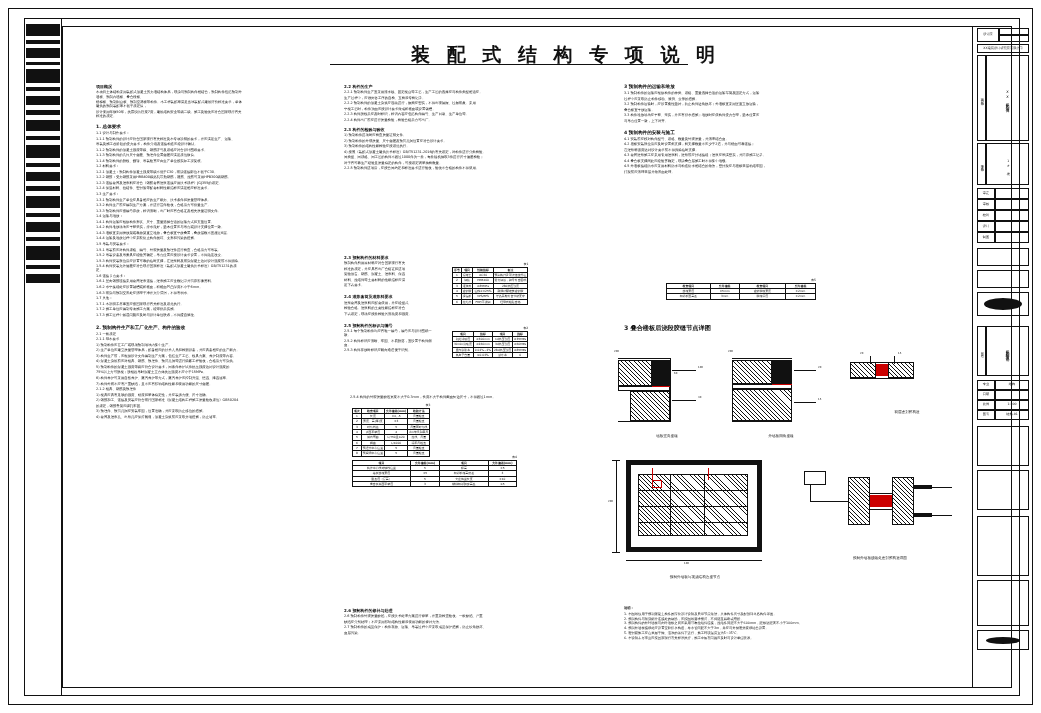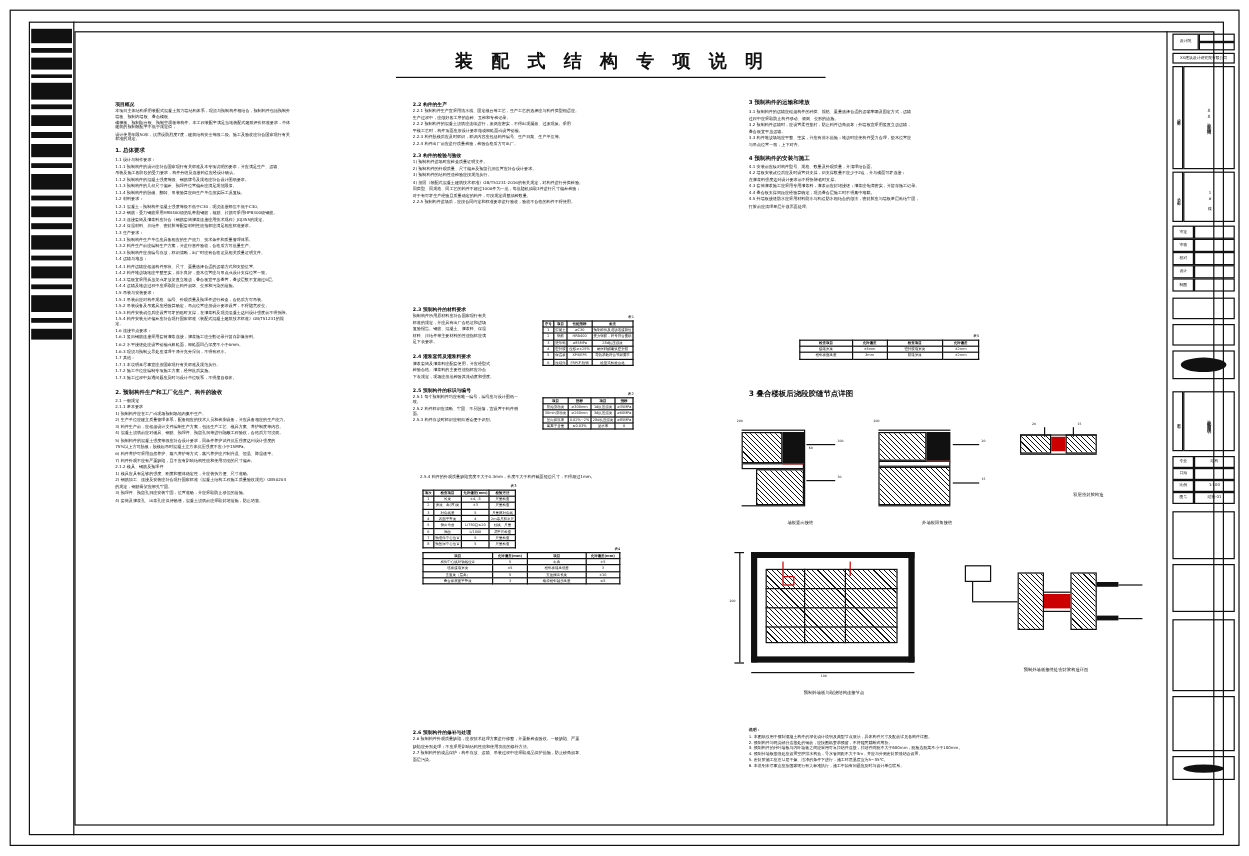--- a/index.html
+++ b/index.html
@@ -9,21 +9,21 @@
   
   .outer-border{position:absolute;left:8px;top:8px;width:1025px;height:697px;border:1px solid #111;box-sizing:border-box;}
   .inner-border{position:absolute;left:24px;top:18px;width:996px;height:678px;border:1px solid #111;box-sizing:border-box;}
   .frame-border{position:absolute;left:62px;top:26px;width:950px;height:662px;border:1px solid #111;box-sizing:border-box;}
 
   
   .tick-col{position:absolute;left:24px;top:18px;width:38px;height:678px;border-right:1px solid #111;box-sizing:border-box;}
   .tick{position:absolute;left:2px;width:34px;background:#111;}
 
   
-  .sheet-title{position:absolute;left:300px;top:42px;width:420px;text-align:center;font-size:15px;font-weight:bold;letter-spacing:5px;color:#111;font-family:"DejaVu Sans",sans-serif;}
+  .sheet-title{position:absolute;left:300px;top:42px;width:420px;text-align:right;font-size:19px;font-weight:bold;letter-spacing:5px;color:#111;font-family:"DejaVu Sans",sans-serif;}
   .title-rule{position:absolute;left:330px;top:64px;width:358px;height:1px;background:#111;}
 
   
   .col{position:absolute;color:#111;}
   .col p{margin:0 0 1.3px 0;line-height:1.25;}
   .c-s{font-size:3.4px;}
   .c-h{font-size:4.6px;font-weight:bold;}
   .c-h2{font-size:4.0px;font-weight:bold;}
   .c-big{font-size:6.2px;font-weight:bold;}
 

